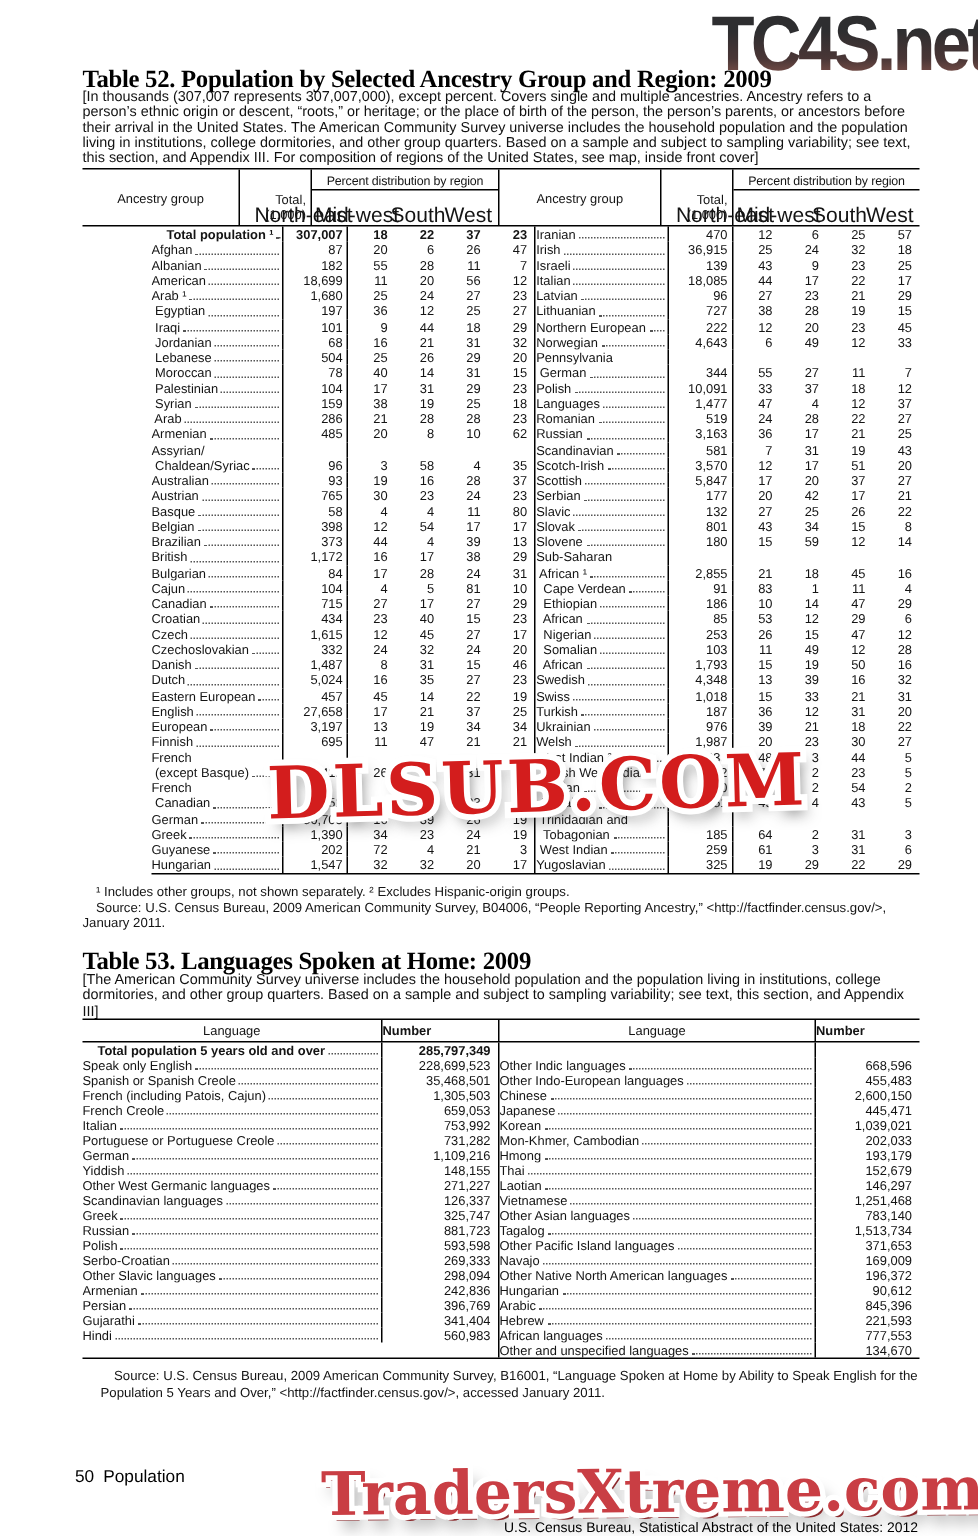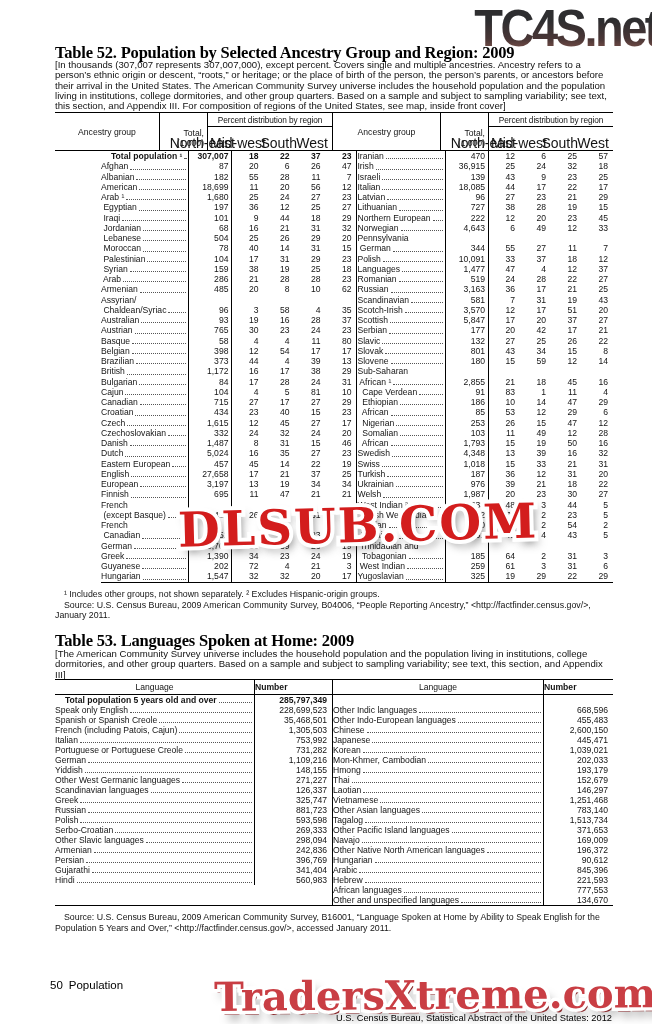--- a/index.html
+++ b/index.html
@@ -1128,20 +1128,27 @@
           </div>
           <div class="r53">
             <div class="lb">
               <span class="tx">French (including Patois, Cajun)</span>
               <span class="ld"></span>
             </div>
             <div class="cn">1,305,503</div>
           </div>
           <div class="r53">
             <div class="lb">
+              <span class="tx">French Creole</span>
+              <span class="ld"></span>
+            </div>
+            <div class="cn">659,053</div>
+          </div>
+          <div class="r53">
+            <div class="lb">
               <span class="tx">Italian</span>
               <span class="ld"></span>
             </div>
             <div class="cn">753,992</div>
           </div>
           <div class="r53">
             <div class="lb">
               <span class="tx">Portuguese or Portuguese Creole</span>
               <span class="ld"></span>
             </div>
@@ -1383,21 +1390,21 @@
             <div class="lb">
               <span class="tx">Other and unspecified languages</span>
               <span class="ld"></span>
             </div>
             <div class="cn">134,670</div>
           </div>
         </div>
     </div>
   </div>
 
-  <div class="fine" style="top:912px;">
+  <div class="fine" style="top:912px;margin-left:12px;">
     <p>Source: U.S. Census Bureau, 2009 American Community Survey, B16001, “Language Spoken at Home by Ability to Speak English for the Population 5 Years and Over,” &lt;http://factfinder.census.gov/&gt;, accessed January 2011.</p>
   </div>
 
   <div id="footer-left">
     <span>50</span><span>Population</span>
   </div>
   <div id="footer-right">U.S. Census Bureau, Statistical Abstract of the United States: 2012</div>
 
   <div class="wm" id="wm-top">TC4S.net</div>
   <div class="wm" id="wm-mid">

